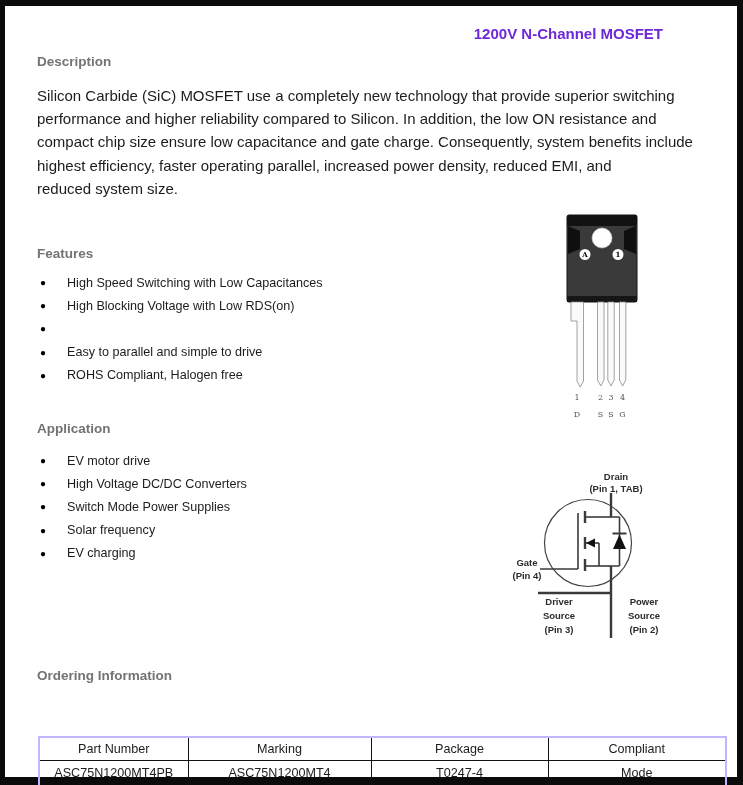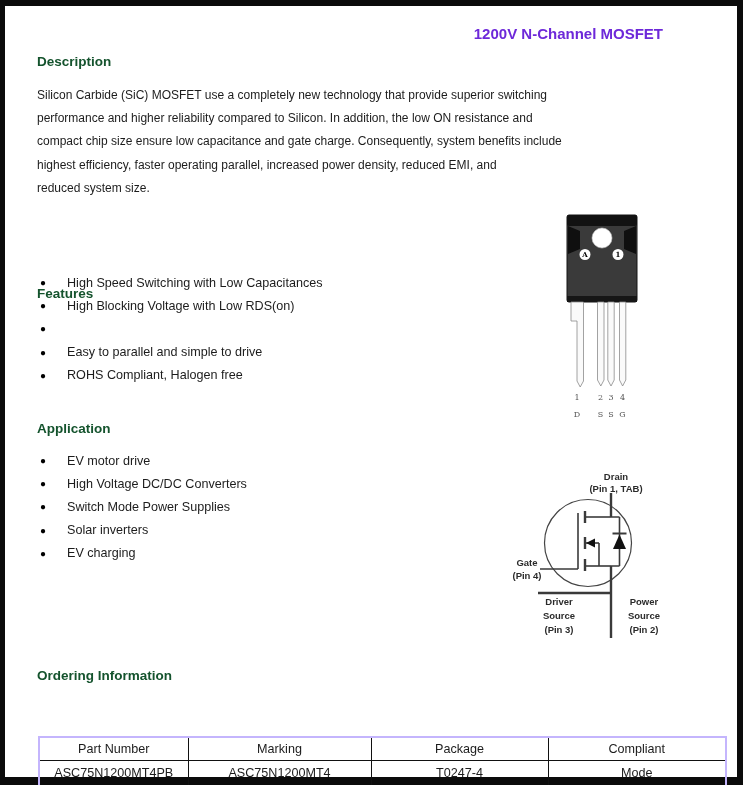--- a/index.html
+++ b/index.html
@@ -1,21 +1,21 @@
 <!DOCTYPE html>
 <html><head>
 <meta charset="utf-8">
 <style>
   html,body{margin:0;padding:0;}
   body{width:743px;height:785px;background:#0b0b0b;font-family:"Liberation Sans",sans-serif;position:relative;overflow:hidden;}
   .sheet{position:absolute;left:5px;top:6px;width:732px;height:771px;background:#ffffff;color:#1c1c1c;}
   .abs{position:absolute;}
   .doc-title{top:19px;right:74px;font-size:15px;font-weight:bold;color:#6d28d9;}
-  .h{left:32px;font-size:13.5px;font-weight:bold;color:#14532d;}
-  .para{left:32px;top:78px;width:678px;font-size:12px;line-height:23.2px;color:#1c1c1c;}
+  .h{left:32px;font-size:13.5px;font-weight:bold;color:#737373;}
+  .para{left:32px;top:78px;width:678px;font-size:15px;line-height:23.2px;color:#1c1c1c;}
   .blist{left:32px;width:470px;}
   .brow{display:flex;align-items:center;height:23.2px;}
   .bullet{width:30px;font-size:10px;color:#000;padding-left:3px;box-sizing:border-box;}
   .btext{font-size:12.6px;color:#1c1c1c;}
   table.order{border-collapse:collapse;table-layout:fixed;width:687px;border:2px solid #c4b5fd;margin-top:16px;}
   table.order td{border:1px solid #111;text-align:center;font-size:12.6px;color:#1c1c1c;padding:0;}
   table.order tr.hdr td{height:22px;}
   table.order tr.dat td{height:24px;}
   svg text{font-family:"Liberation Sans",sans-serif;}
   .pinlabel{font-family:"DejaVu Serif",serif;font-size:8px;fill:#555;}
@@ -31,21 +31,21 @@
 
   <div class="abs h" style="top:48px;">Description</div>
   <div class="abs para">
     <div>Silicon Carbide (SiC) MOSFET use a completely new technology that provide superior switching</div>
     <div>performance and higher reliability compared to Silicon. In addition, the low ON resistance and</div>
     <div>compact chip size ensure low capacitance and gate charge. Consequently, system benefits include</div>
     <div>highest efficiency, faster operating parallel, increased power density, reduced EMI, and</div>
     <div>reduced system size.</div>
   </div>
 
-  <div class="abs h" style="top:240px;margin-top:40px;">Features</div>
+  <div class="abs h" style="top:240px;">Features</div>
   <div class="abs blist" style="top:265px;">
     <div class="brow">
         <span class="bullet">●</span>
         <span class="btext">High Speed Switching with Low Capacitances</span>
       </div>
     <div class="brow">
         <span class="bullet">●</span>
         <span class="btext">High Blocking Voltage with Low RDS(on)</span>
       </div>
     <div class="brow">
@@ -70,21 +70,21 @@
     <div class="brow">
         <span class="bullet">●</span>
         <span class="btext">High Voltage DC/DC Converters</span>
       </div>
     <div class="brow">
         <span class="bullet">●</span>
         <span class="btext">Switch Mode Power Supplies</span>
       </div>
     <div class="brow">
         <span class="bullet">●</span>
-        <span class="btext">Solar inverters</span>
+        <span class="btext">Solar frequency</span>
       </div>
     <div class="brow">
         <span class="bullet">●</span>
         <span class="btext">EV charging</span>
       </div>
   </div>
 
   <svg class="abs" style="left:535px;top:194px;" width="180" height="230" viewBox="0 0 180 230">
     <rect x="27" y="15" width="70" height="87" rx="2" fill="#3a3a3a" stroke="#141414" stroke-width="1"></rect>
     <rect x="27" y="15" width="70" height="11" rx="2" fill="#121212"></rect>

